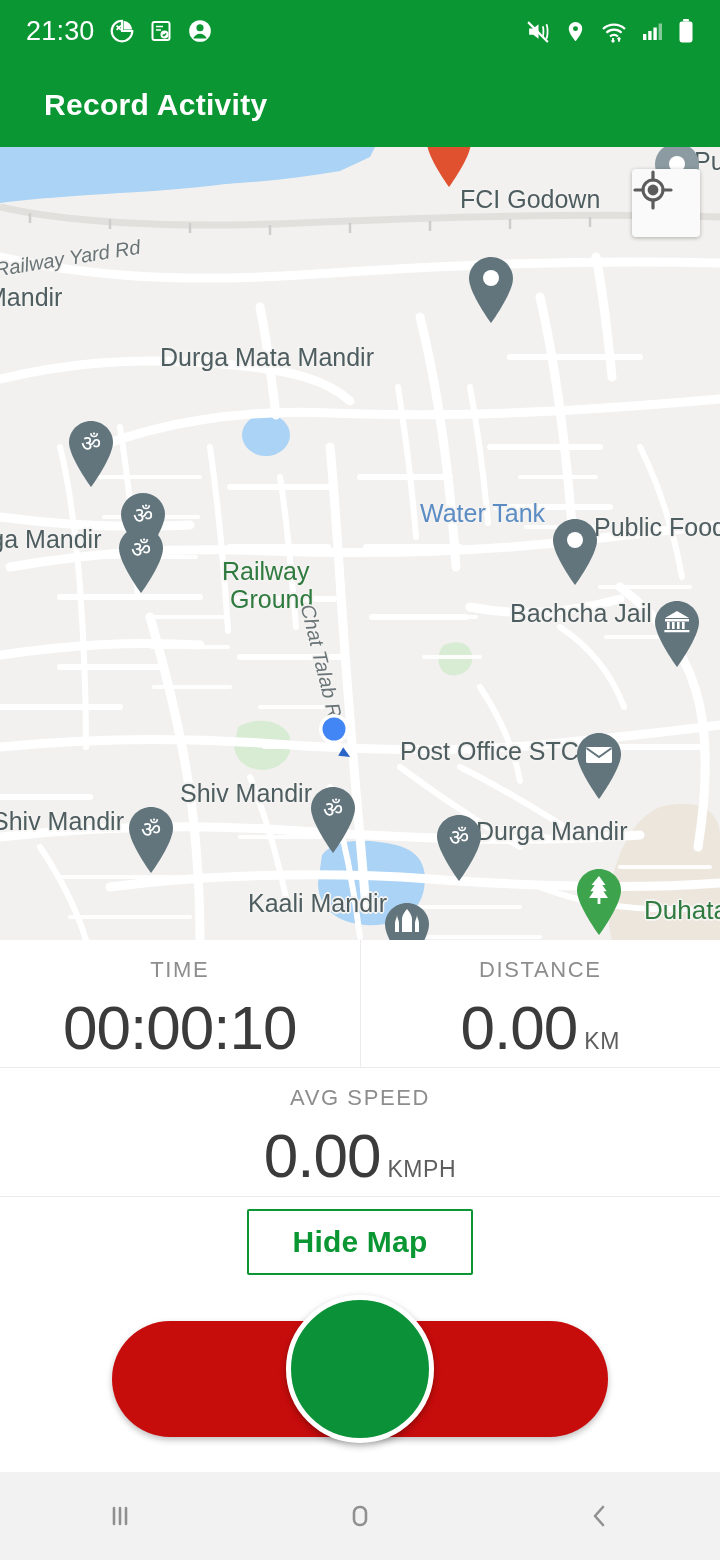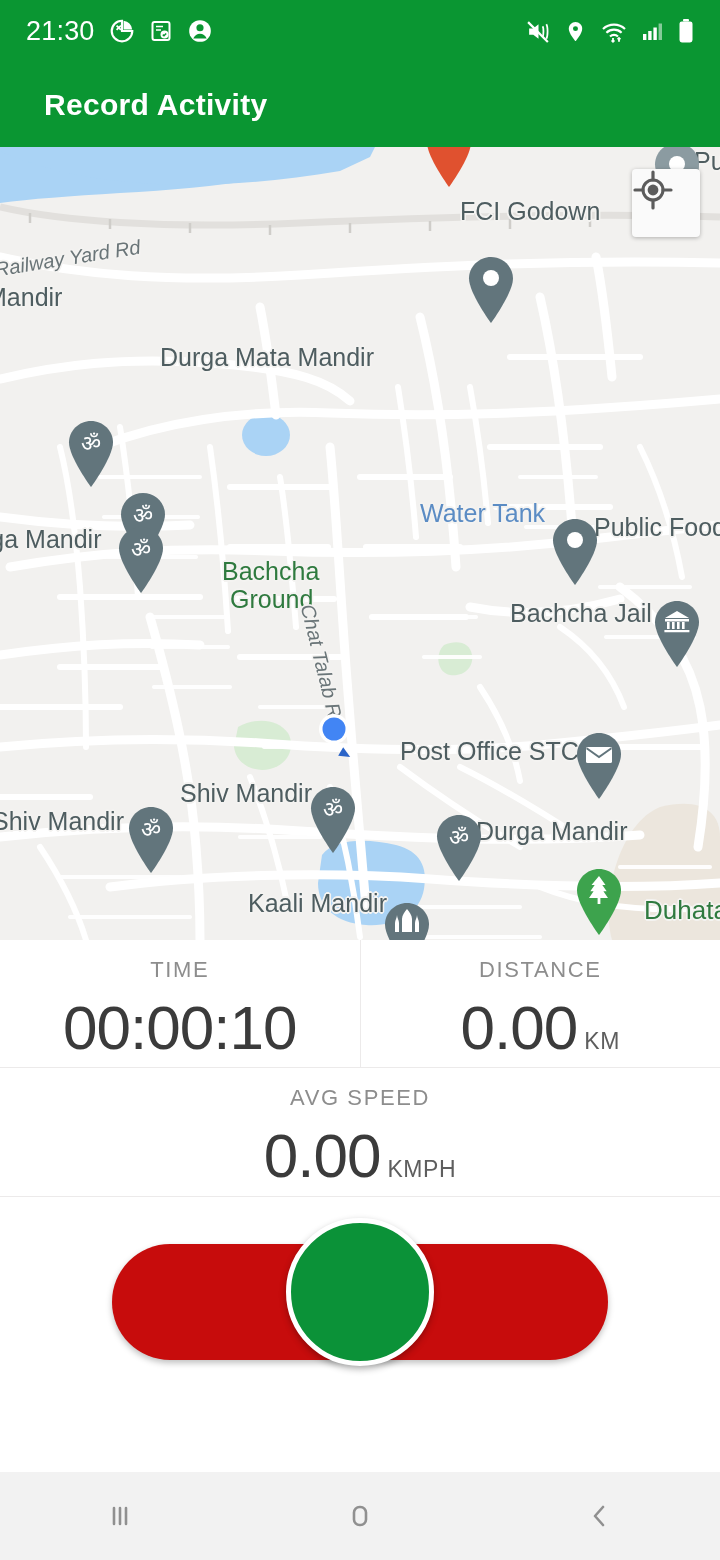--- a/index.html
+++ b/index.html
@@ -265,26 +265,26 @@
         <path d="M60 730 H180 M70 770 H190"></path>
         <path d="M410 760 H520 M420 790 H540"></path>
         <path d="M620 720 H710"></path>
         <path d="M240 690 H320"></path>
       </g>
     </svg>
 
     <div class="maplabel lbl-road" style="left:-6px; top:100px; transform:rotate(-9deg);">Railway Yard Rd</div>
     <div class="maplabel lbl-poi" style="left:-14px; top:136px;">Mandir</div>
     <div class="maplabel lbl-poi" style="left:160px; top:196px;">Durga Mata Mandir</div>
-    <div class="maplabel lbl-poi" style="left:460px; top:50px;">FCI Godown</div>
+    <div class="maplabel lbl-poi" style="left:460px; top:38px;">FCI Godown</div>
     <div class="maplabel lbl-poi" style="left:694px; top:0px;">Pu</div>
     <div class="maplabel lbl-poi" style="left:-18px; top:378px;">rga Mandir</div>
     <div class="maplabel lbl-water" style="left:420px; top:352px;">Water Tank</div>
     <div class="maplabel lbl-poi" style="left:594px; top:366px;">Public Food</div>
-    <div class="maplabel lbl-park" style="left:222px; top:410px;">Bachcha</div>
+    <div class="maplabel lbl-park" style="left:222px; top:410px;">Railway</div>
     <div class="maplabel lbl-park" style="left:230px; top:438px;">Ground</div>
     <div class="maplabel lbl-poi" style="left:510px; top:452px;">Bachcha Jail</div>
     <div class="maplabel lbl-road" style="left:318px; top:455px; transform:rotate(76deg); transform-origin:left top;">Chat Talab Rd</div>
     <div class="maplabel lbl-poi" style="left:400px; top:590px;">Post Office STC</div>
     <div class="maplabel lbl-poi" style="left:180px; top:632px;">Shiv Mandir</div>
     <div class="maplabel lbl-poi" style="left:-8px; top:660px;">Shiv Mandir</div>
     <div class="maplabel lbl-poi" style="left:476px; top:670px;">Durga Mandir</div>
     <div class="maplabel lbl-poi" style="left:248px; top:742px;">Kaali Mandir</div>
     <div class="maplabel lbl-green" style="left:644px; top:748px;">Duhata</div>
 
@@ -384,20 +384,23 @@
         <span class="stat-label">AVG SPEED</span>
         <span class="stat-valrow">
           <span class="stat-value">0.00</span>
           <span class="stat-unit">KMPH</span>
         </span>
       </div>
     </div>
   </div>
 
   <div class="controls">
+    <div class="hidemap-wrap">
+      <button class="hidemap-btn">Hide Map</button>
+    </div>
     <div class="action-wrap">
       <div class="pill">
         <span class="pill-btn">RESUME</span>
       </div>
       <div class="center-circle"></div>
     </div>
   </div>
 
   <div class="navbar">
     <div class="nav-btn">

